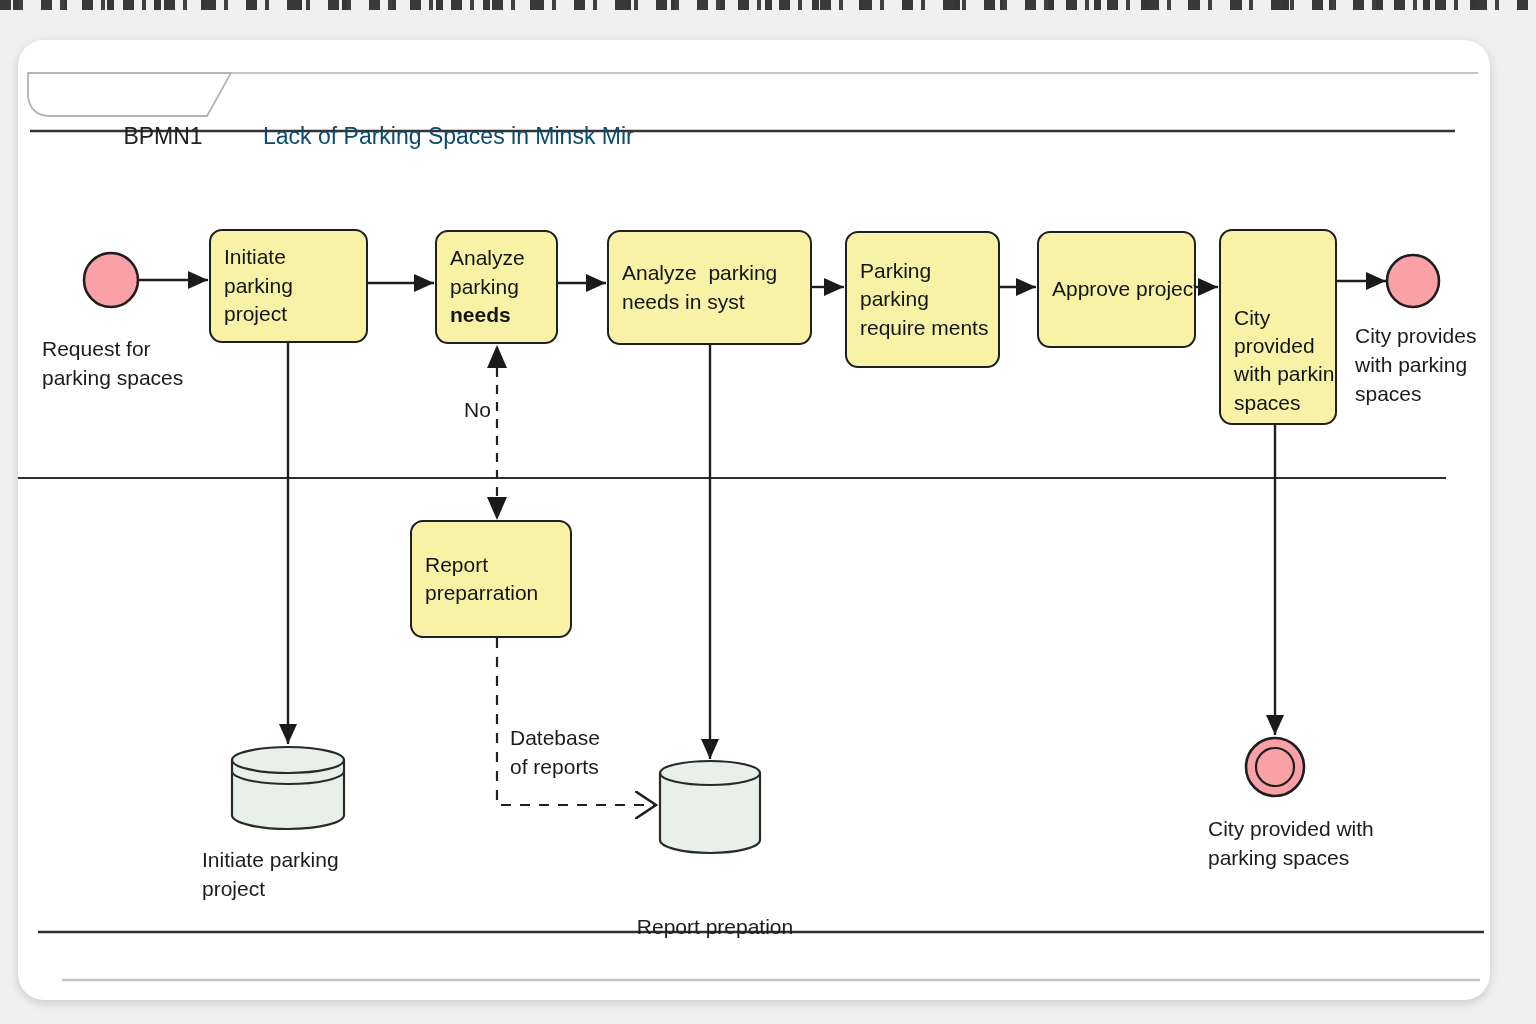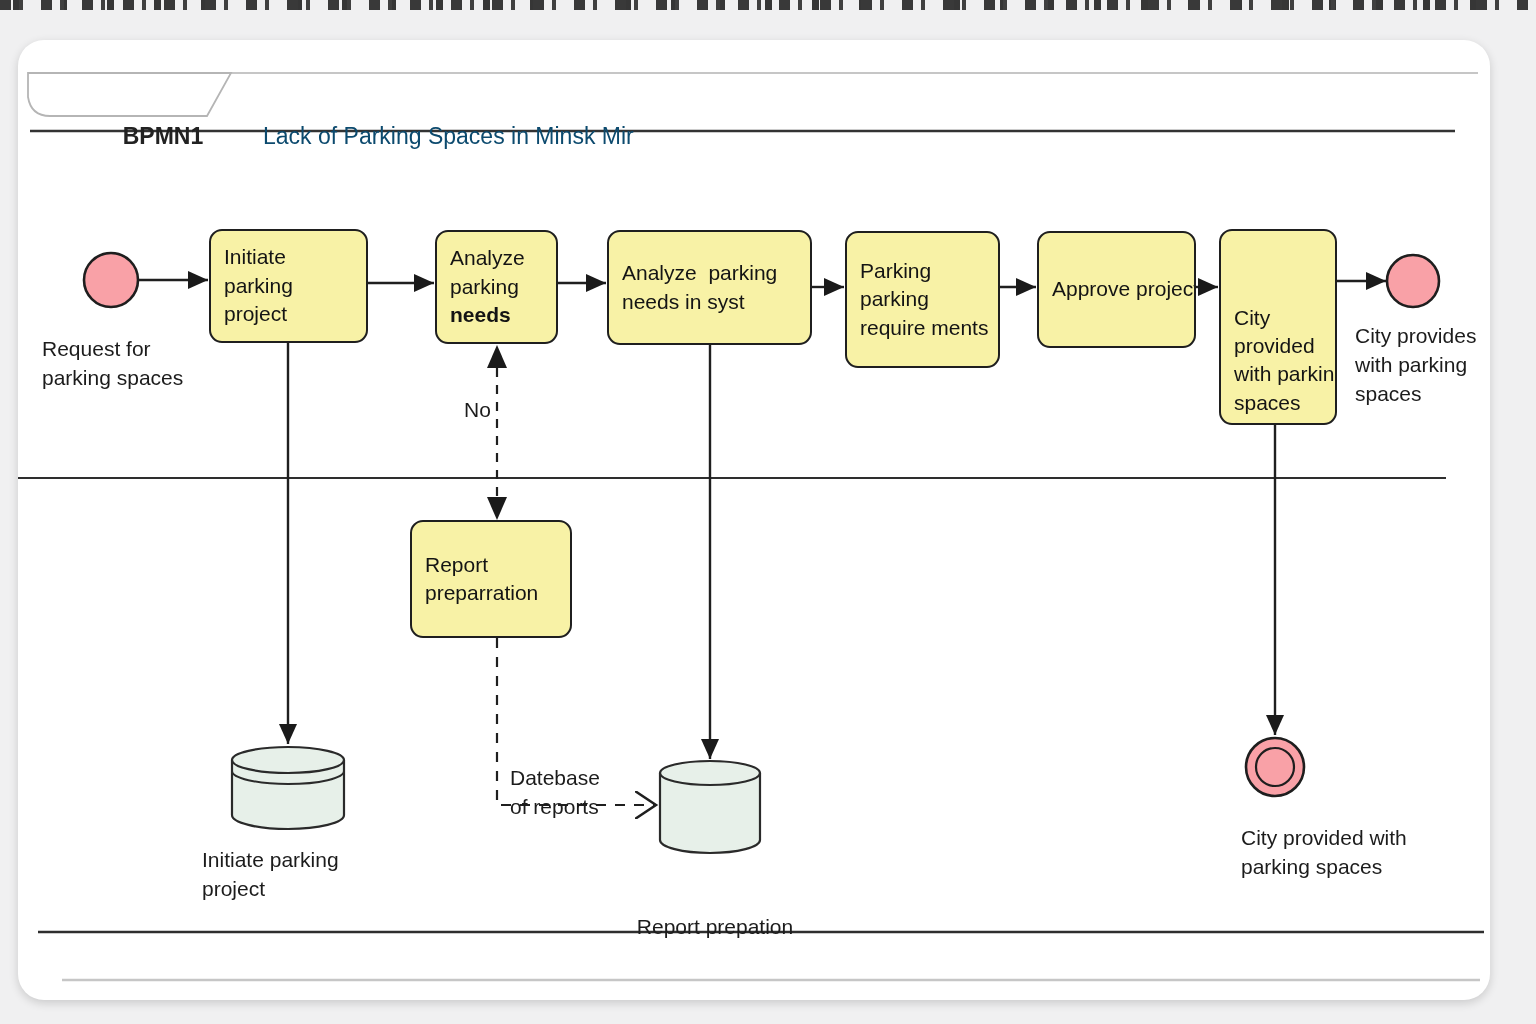--- a/index.html
+++ b/index.html
@@ -18,21 +18,21 @@
   }
   .card{
     position:absolute;left:18px;top:40px;width:1472px;height:960px;
     background:#ffffff;border-radius:26px;
     box-shadow:0 3px 10px rgba(0,0,0,.16);
     overflow:hidden;
   }
   .layer{position:absolute;left:0;top:0;}
   .hdr-tab-label{
     position:absolute;left:70px;top:83px;width:150px;text-align:center;
-    font-size:23px;color:#222;z-index:3;font-weight:bold;
+    font-size:23px;color:#222;z-index:3;
   }
   .hdr-title{
     position:absolute;left:245px;top:83px;font-size:23px;color:#0c4a6e;z-index:3;
   }
   .task{
     position:absolute;box-sizing:border-box;z-index:2;
     background:#f8f2a6;border:2px solid #1f1f1f;border-radius:13px;
     display:flex;align-items:center;
     padding:6px 8px 6px 13px;
     font-size:21px;line-height:1.35;color:#141414;
@@ -149,24 +149,24 @@
 
   <div class="lbl" style="left:24px;top:295px;">Request for
 parking spaces</div>
 
   <div class="lbl" style="left:1337px;top:282px;">City provides
 with parking
 spaces</div>
 
   <div class="lbl" style="left:446px;top:356px;">No</div>
 
-  <div class="lbl" style="left:492px;top:684px;margin-top:40px;">Datebase
+  <div class="lbl" style="left:492px;top:684px;">Datebase
 of reports</div>
 
   <div class="lbl" style="left:184px;top:806px;">Initiate parking
 project</div>
 
   <div class="lbl center" style="left:602px;top:830px;width:190px;margin-top:43px;">Report prepation</div>
 
-  <div class="lbl" style="left:1223px;top:775px;margin-top:9px;">City provided with
+  <div class="lbl" style="left:1190px;top:775px;">City provided with
 parking spaces</div>
 
 </div>
 
 </body></html>

